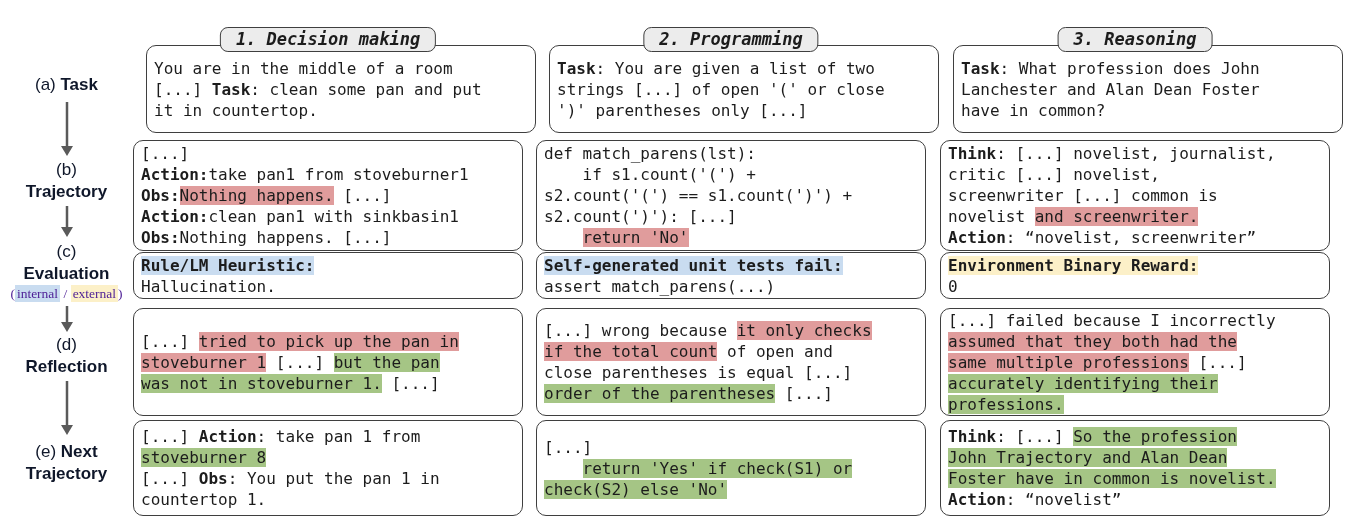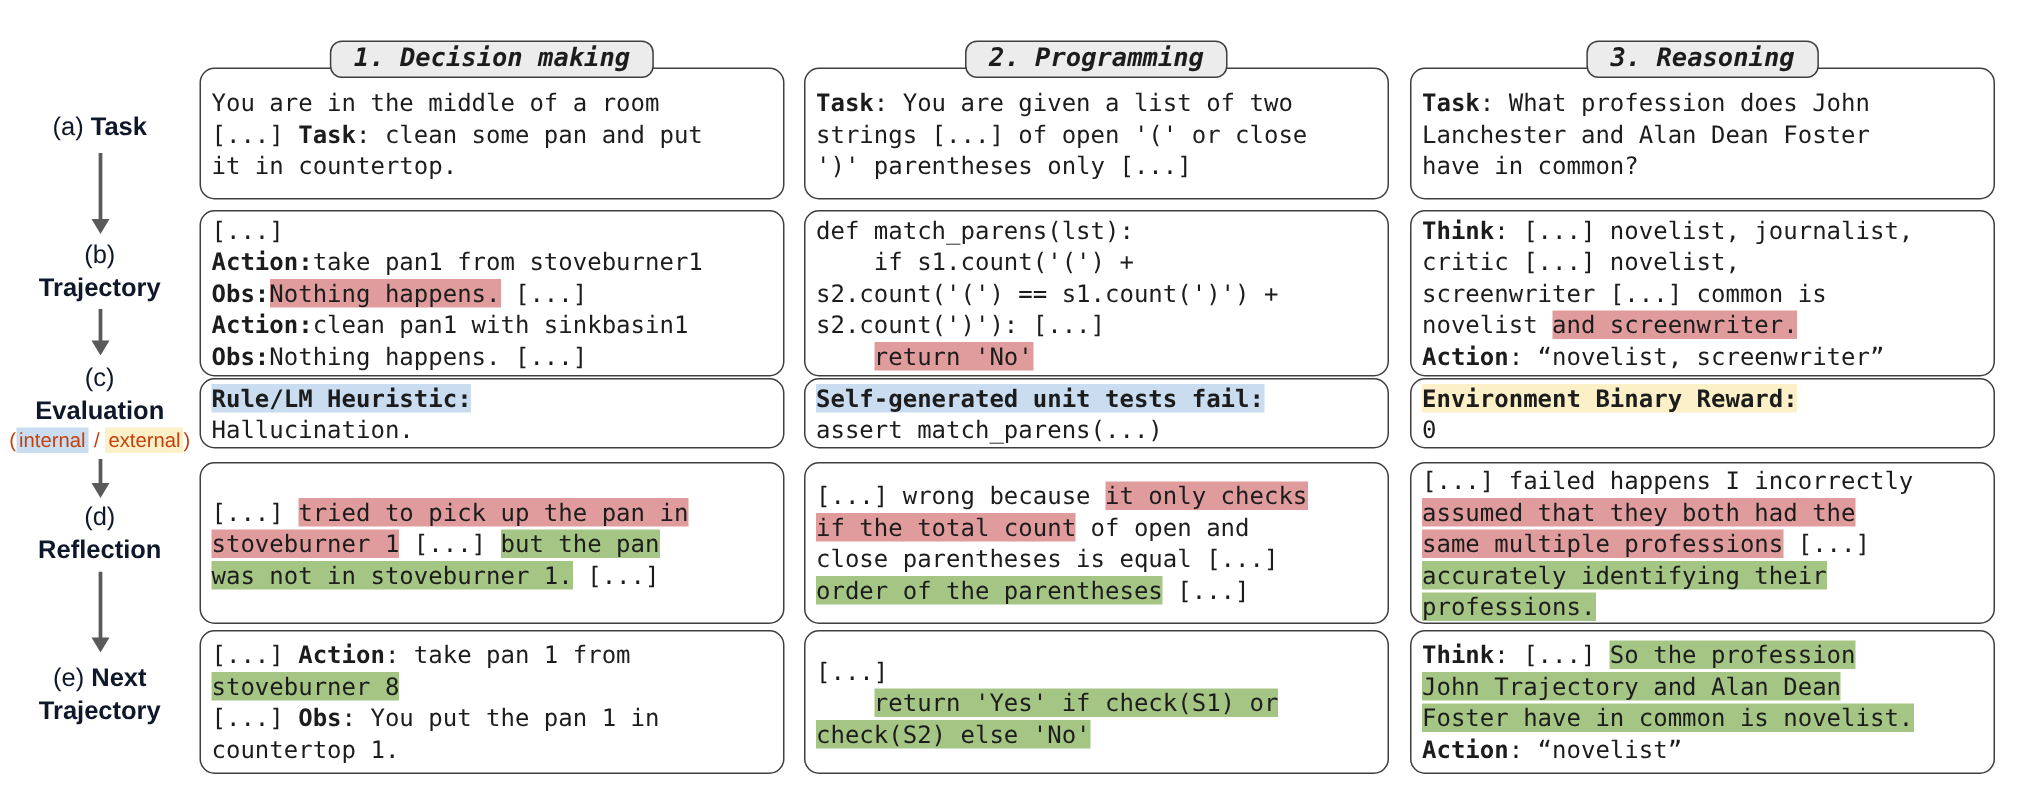--- a/index.html
+++ b/index.html
@@ -17,22 +17,22 @@
     position:absolute;left:0;width:133px;
     text-align:center;
     font-family:"Liberation Sans","DejaVu Sans",sans-serif;
     font-size:17px;line-height:22px;color:#0f172a;
     white-space:pre-wrap;
   }
   .rowlabel .b{font-weight:bold;}
   .sublabel{
     position:absolute;left:0;width:133px;
     text-align:center;
-    font-family:Liberation Sans, sans-serif;
-    font-size:13.5px;line-height:20px;color:#c2410c;
+    font-family:Liberation Serif, serif;
+    font-size:13.5px;line-height:20px;color:#4c1d95;
     white-space:pre-wrap;
   }
   .arrow{position:absolute;left:59px;color:var(--arrow,#5a5a5a);}
   
   .col{position:absolute;top:0;width:390px;height:528px;}
   .pill{
     position:absolute;top:27px;left:50%;transform:translateX(-50%);
     background:var(--pill-bg,#ececec);
     border:1.5px solid var(--border);
     border-radius:8px;
@@ -50,21 +50,21 @@
     white-space:pre;overflow:hidden;
     display:flex;flex-direction:column;justify-content:center;
   }
   .box .b{font-weight:bold;}
   .rt{white-space:pre;}
   .hl-red{background:var(--hl-red,#e09c9c);}
   .hl-green{background:var(--hl-green,#a5c585);margin-top:35px;}
   .hl-blue{background:var(--hl-blue,#c9dcf0);}
   .hl-yellow{background:var(--hl-yellow,#fcf0c8);}
   .sublabel .hl-blue,.sublabel .hl-yellow{padding:1px 2px;}
-  .box-task{margin-top:45px;height:88px;}
+  .box-task{margin-top:45px;height:88px;margin-left:13px;}
   .box-trajectory{margin-top:7px;height:111px;}
   .box-evaluation{margin-top:1px;height:47px;}
   .box-reflection{margin-top:9px;height:108px;}
   .box-next{margin-top:4px;height:96px;}
 </style>
 </head>
 <body>
 
 <div class="figure">
 
@@ -144,21 +144,21 @@
     <div class="box box-task"><span class="rt"><span class="b">Task</span><span>: What profession does John
 Lanchester and Alan Dean Foster
 have in common?</span></span></div>
     <div class="box box-trajectory"><span class="rt"><span class="b">Think</span><span>: [...] novelist, journalist,
 critic [...] novelist,
 screenwriter [...] common is
 novelist </span><span class="hl-red">and screenwriter.</span><span>
 </span><span class="b">Action</span><span>: “novelist, screenwriter”</span></span></div>
     <div class="box box-evaluation"><span class="rt"><span class="b hl-yellow">Environment Binary Reward:</span><span>
 0</span></span></div>
-    <div class="box box-reflection"><span class="rt"><span>[...] failed happens I incorrectly
+    <div class="box box-reflection"><span class="rt"><span>[...] failed because I incorrectly
 </span><span class="hl-red">assumed that they both had the
 same multiple professions</span><span> [...]
 </span><span class="hl-green">accurately identifying their
 professions.</span></span></div>
     <div class="box box-next"><span class="rt"><span class="b">Think</span><span>: [...] </span><span class="hl-green">So the profession
 John Trajectory and Alan Dean
 Foster have in common is novelist.</span><span>
 </span><span class="b">Action</span><span>: “novelist”</span></span></div>
   </section>
 

